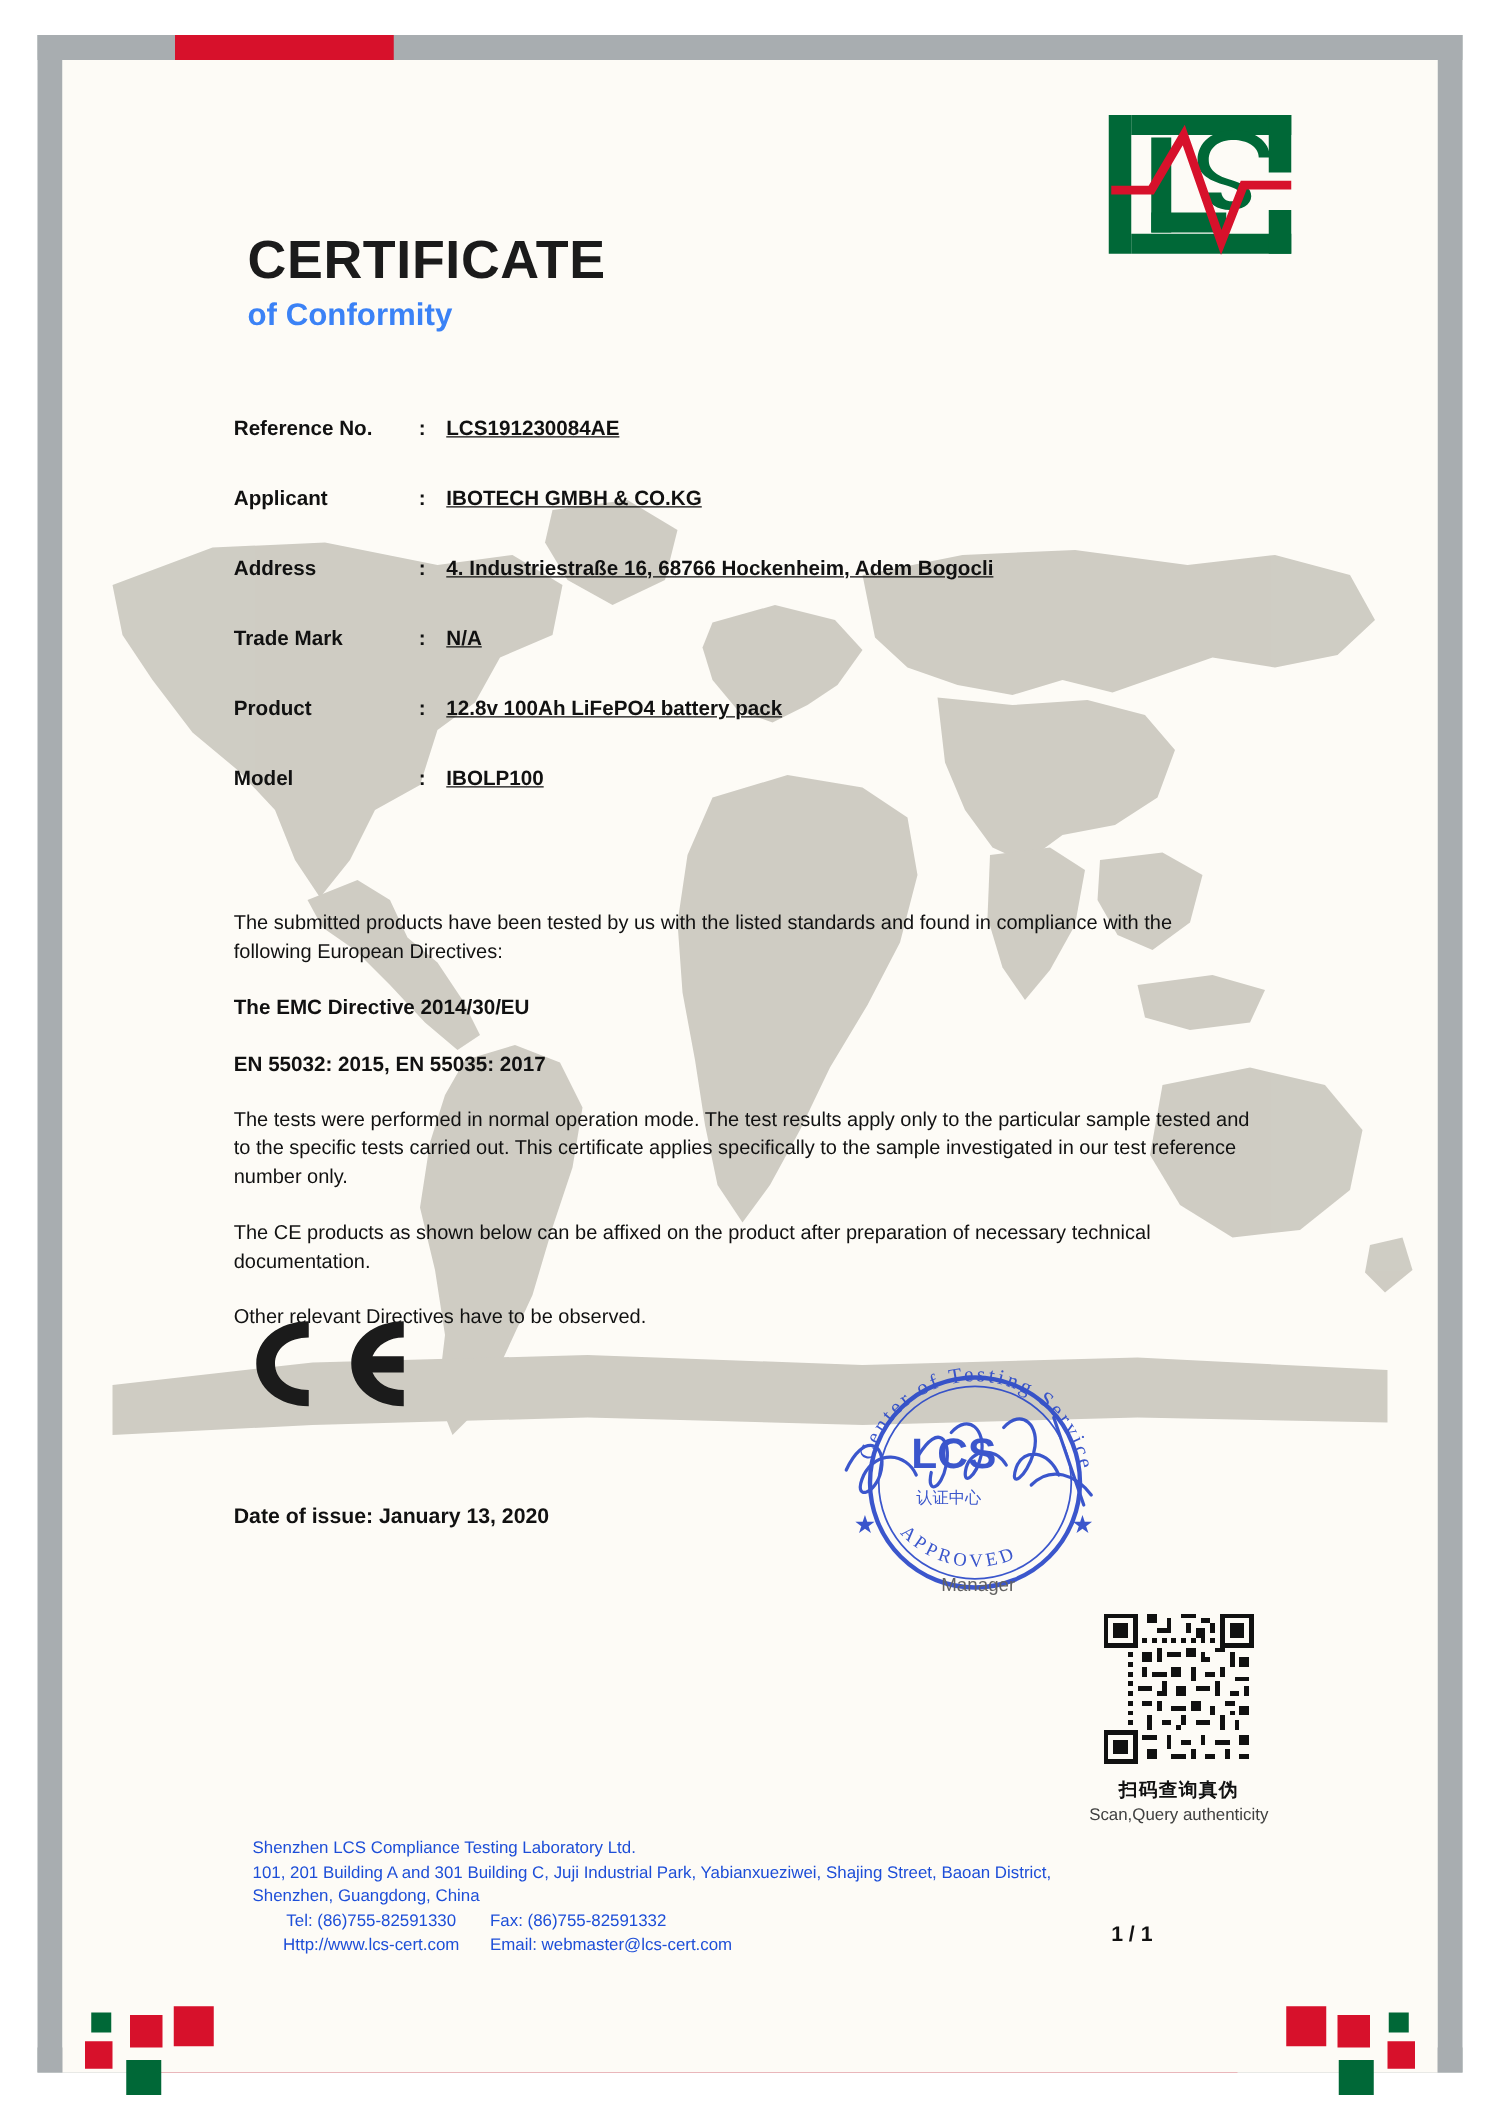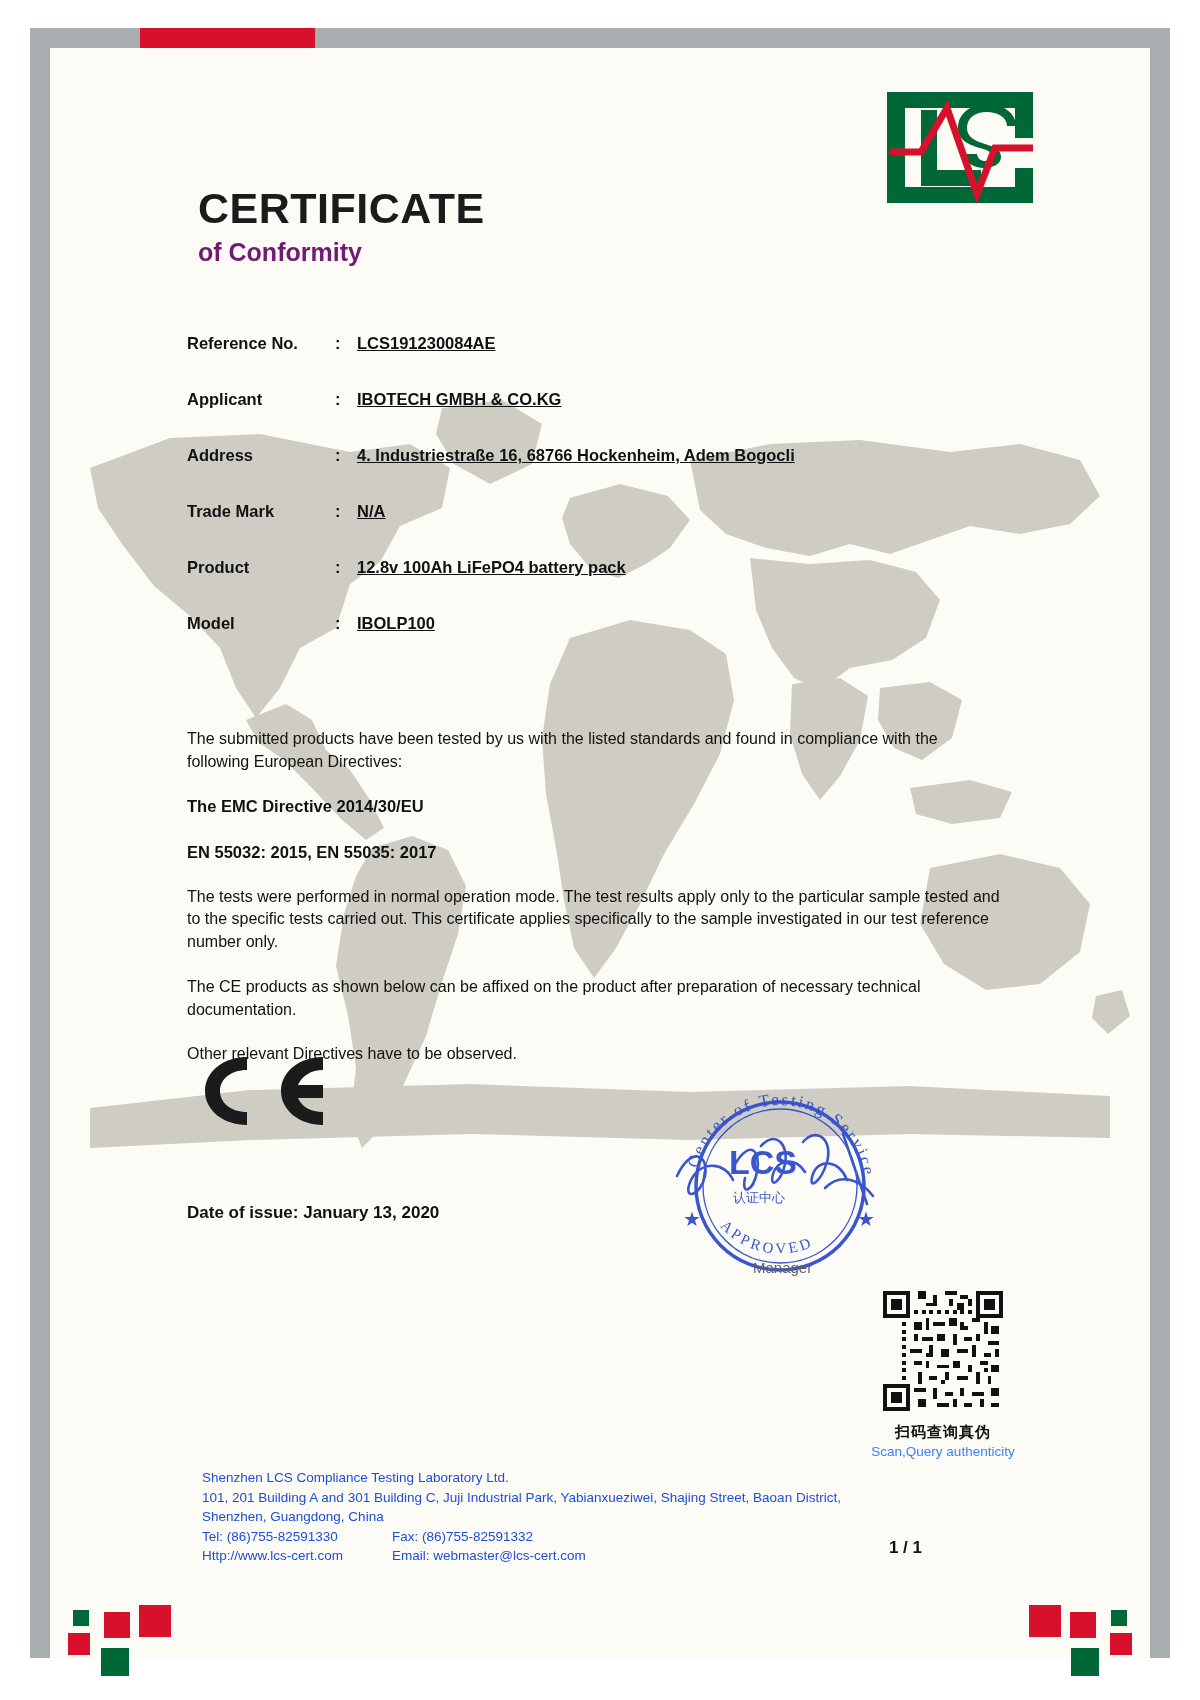--- a/index.html
+++ b/index.html
@@ -95,21 +95,21 @@
   .cert-title {
     font-size: 43px;
     font-weight: bold;
     letter-spacing: 0.5px;
     color: #1b1b1b;
     line-height: 1.05;
   }
   .cert-subtitle {
     font-size: 25px;
     font-weight: bold;
-    color: #701a75;
+    color: #3b82f6;
     margin-top: 7px;
   }
 
   
   .fields {
     position: absolute;
     left: 137px;
     top: 286px;
     width: 860px;
   }
@@ -185,37 +185,37 @@
   .qr-img { width: 128px; height: 128px; display: block; margin: 0 auto; }
   .qr-cn {
     font-size: 15px;
     font-weight: bold;
     color: #111;
     margin-top: 8px;
     letter-spacing: 1px;
   }
   .qr-en {
     font-size: 13.5px;
-    color: #3b82f6;
+    color: #404040;
     margin-top: 2px;
   }
 
   
   .footer {
     position: absolute;
     left: 152px;
     bottom: 92px;
     width: 700px;
     font-size: 13.5px;
     line-height: 1.45;
     color: #1d4ed8;
   }
   .footer-line { white-space: nowrap; }
   .footer-cols { display: flex; }
-  .footer-c1 { width: 190px; flex: none; }
+  .footer-c1 { width: 190px; flex: none; text-align: center; }
   .footer-c2 { flex: 1; }
 
   .page-num {
     position: absolute;
     right: 228px;
     bottom: 100px;
     font-size: 17px;
     font-weight: bold;
     color: #111;
   }

